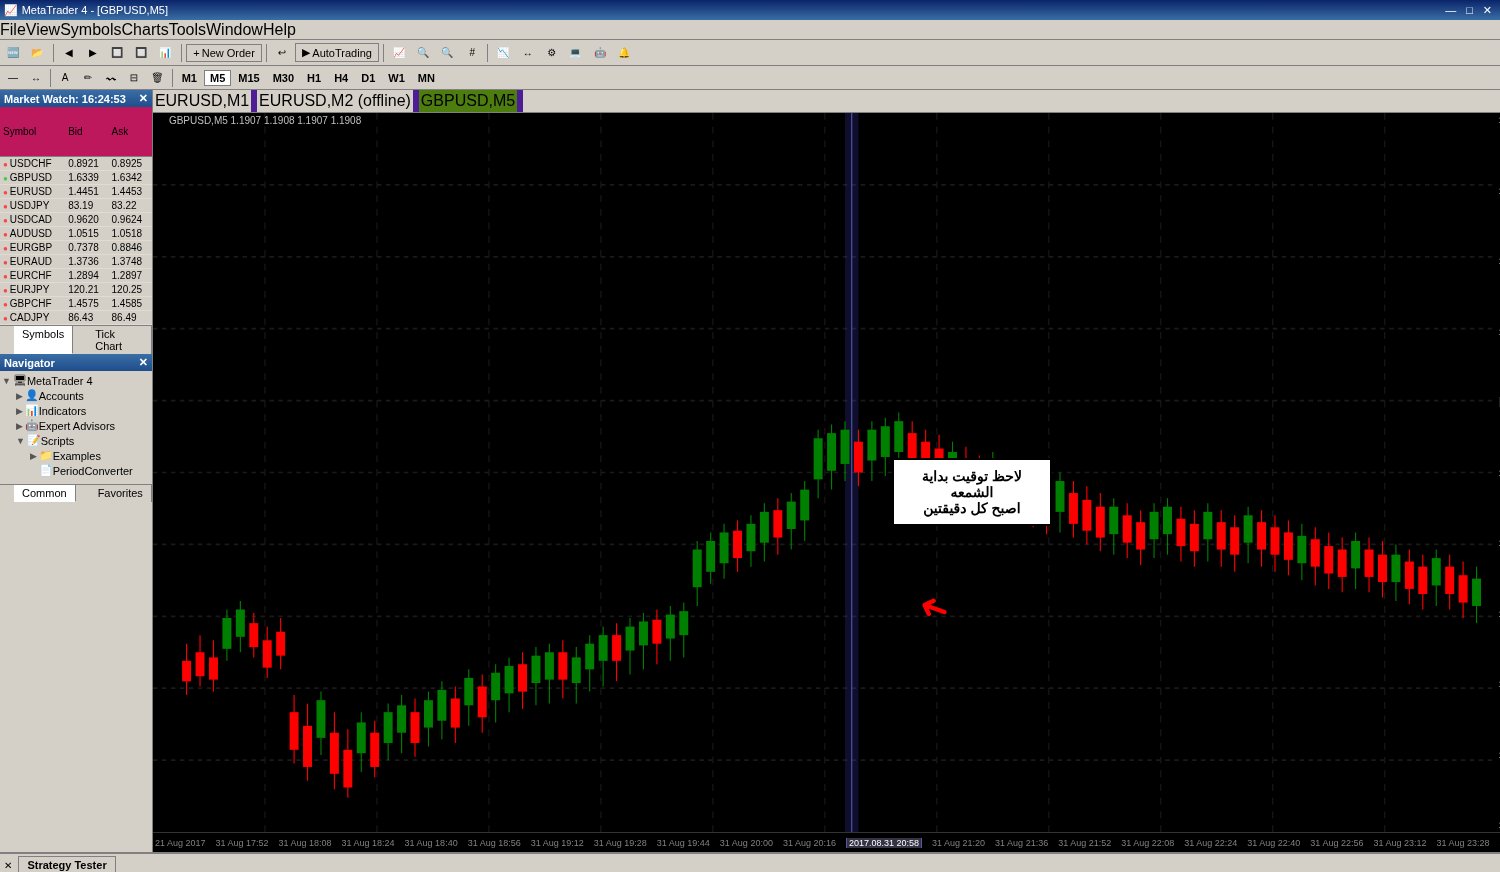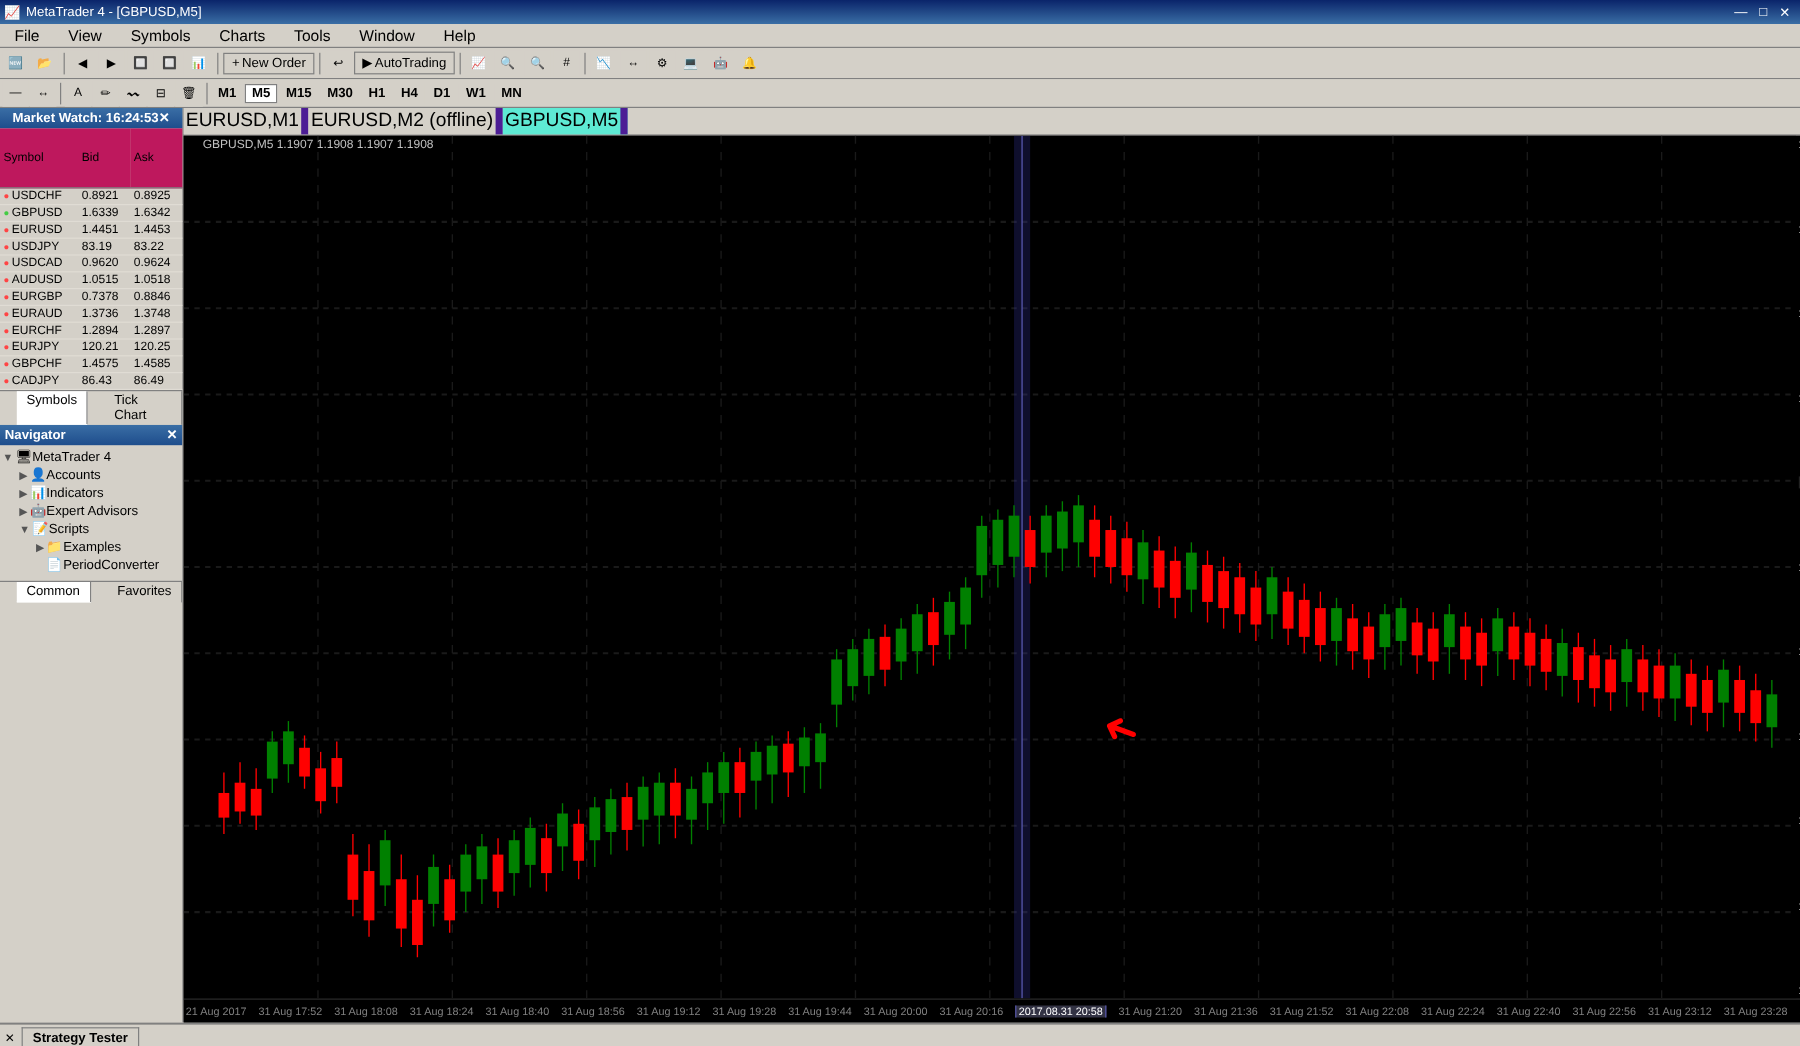--- a/index.html
+++ b/index.html
@@ -6,21 +6,21 @@
     body { font-family: 'Segoe UI', Tahoma, Geneva, Verdana, sans-serif; font-size: 11px; background: #d4d0c8; color: #000; width: 1500px; height: 872px; overflow: hidden; }
     
     
     .title-bar { background: linear-gradient(to bottom, #0a246a, #3a6ea5); color: white; height: 20px; display: flex; align-items: center; justify-content: space-between; padding: 0 4px; font-size: 11px; }
     .title-bar-left { display: flex; align-items: center; gap: 4px; }
     .title-bar-right { display: flex; gap: 2px; }
     .title-btn { background: none; border: none; color: white; cursor: pointer; font-size: 11px; padding: 0 4px; }
 
     
     .menu-bar { background: #d4d0c8; height: 20px; display: flex; align-items: center; border-bottom: 1px solid #808080; }
-    .menu-item { padding: 2px 12px; cursor: pointer; font-size: 13px; }
+    .menu-item { padding: 2px 0; cursor: pointer; font-size: 16px; }
 
     
     .toolbar { background: #d4d0c8; height: 26px; display: flex; align-items: center; padding: 2px; border-bottom: 1px solid #808080; gap: 2px; }
     .toolbar-btn { background: #d4d0c8; border: 1px solid transparent; padding: 2px 4px; cursor: pointer; font-size: 10px; display: flex; align-items: center; justify-content: center; min-width: 22px; height: 22px; }
     .toolbar-separator { width: 1px; background: #808080; height: 18px; margin: 0 2px; }
     .new-order-btn { background: #d4d0c8; border: 1px solid #808080; padding: 2px 6px; cursor: pointer; font-size: 11px; display: flex; align-items: center; gap: 2px; }
     .auto-trading-btn { background: #d4d0c8; border: 1px solid #808080; padding: 2px 6px; cursor: pointer; font-size: 11px; display: flex; align-items: center; gap: 2px; }
 
     
     .period-toolbar { background: #d4d0c8; height: 24px; display: flex; align-items: center; padding: 2px; border-bottom: 1px solid #808080; gap: 1px; }
@@ -28,21 +28,21 @@
     .period-btn.active { background: #fff; border: 1px solid #808080; }
 
     
     .main-layout { display: flex; height: calc(872px - 20px - 20px - 26px - 24px - 20px); }
 
     
     .left-panel { width: 208px; display: flex; flex-direction: column; border-right: 1px solid #808080; background: #d4d0c8; }
     
     
     .market-watch { flex: 0 0 auto; }
-    .panel-header { background: linear-gradient(to bottom, #3a6ea5, #1e4d8c); color: white; padding: 2px 4px; font-size: 11px; font-weight: bold; display: flex; justify-content: center; align-items: center; }
+    .panel-header { background: linear-gradient(to bottom, #3a6ea5, #1e4d8c); color: white; padding: 2px 4px; font-size: 11px; font-weight: bold; display: flex; justify-content: space-between; align-items: center; }
     .market-table { width: 100%; border-collapse: collapse; font-size: 10px; }
     .market-table th { background: #be185d; padding: 19px 3px; text-align: left; border-bottom: 1px solid #808080; font-weight: normal; }
     .market-table td { padding: 1px 3px; border-bottom: 1px solid #e0dcd4; }
 
     
     .tab-bar { display: flex; background: #d4d0c8; border-top: 1px solid #808080; }
     .tab { padding: 2px 8px; cursor: pointer; font-size: 11px; border-right: 1px solid #808080; margin-left: 14px; }
     .tab.active { background: white; border-bottom: 1px solid white; }
 
     
@@ -51,21 +51,21 @@
     .nav-tree { font-size: 11px; padding: 2px; }
     .nav-item { display: flex; align-items: center; padding: 1px 0; cursor: pointer; }
     .nav-indent { padding-left: 14px; }
     .nav-indent2 { padding-left: 28px; }
     .expand-icon { font-size: 9px; margin-right: 2px; color: #555; }
 
     
     .chart-area { flex: 1; display: flex; flex-direction: column; background: #000; }
     .chart-tabs { display: flex; background: #d4d0c8; border-bottom: 1px solid #808080; }
     .chart-tab { padding: 2px 2px; cursor: pointer; font-size: 16px; border-right: 6px solid #4c1d95; background: #d4d0c8; }
-    .chart-tab.active { background: #5eead4; }
+    .chart-tab.active { background: #4d7c0f; }
     .chart-info { position: absolute; top: 2px; left: 16px; color: #c0c0c0; font-size: 10px; z-index: 10; }
     
     
     .chart-svg { width: 100%; height: 100%; }
     
     
     .annotation-box { position: absolute; background: white; border: 2px solid #000; padding: 8px 12px; font-size: 14px; font-weight: bold; text-align: center; direction: rtl; z-index: 20; }
 
     
     .time-axis { height: 20px; background: #000; color: #c0c0c0; font-size: 9px; display: flex; align-items: center; border-top: 1px solid #333; padding: 0 2px; overflow: hidden; white-space: nowrap; }
@@ -645,20 +645,24 @@
             <line x1="1158" y1="258" x2="1158" y2="290" stroke="red" stroke-width="1"></line>
             <rect x="1154" y="265" width="8" height="16" fill="red"></rect>
 
             <line x1="1170" y1="262" x2="1170" y2="295" stroke="red" stroke-width="1"></line>
             <rect x="1166" y="270" width="8" height="16" fill="red"></rect>
 
             <line x1="1182" y1="265" x2="1182" y2="298" stroke="green" stroke-width="1"></line>
             <rect x="1178" y="272" width="8" height="16" fill="green"></rect>
           </svg>
 
+          <div class="annotation-box" style="top:48%; left:55%; width:160px;">
+            <div>لاحظ توقيت بداية الشمعه</div>
+            <div>اصبح كل دقيقتين</div>
+          </div>
 
           <div style="position:absolute; top:66%; left:57%; font-size:36px; color:red; transform:rotate(200deg);">➜</div>
         </div>
 
         <div style="width:58px; background:#000; color:#c0c0c0; font-size:9px; position:relative; display:flex; flex-direction:column; justify-content:space-between; padding:2px 2px;">
           <div style="display:flex;flex-direction:column;height:100%;justify-content:space-between;">
             <span>1.1530</span>
             <span>1.1925</span>
             <span>1.1920</span>
             <span>1.1915</span>

